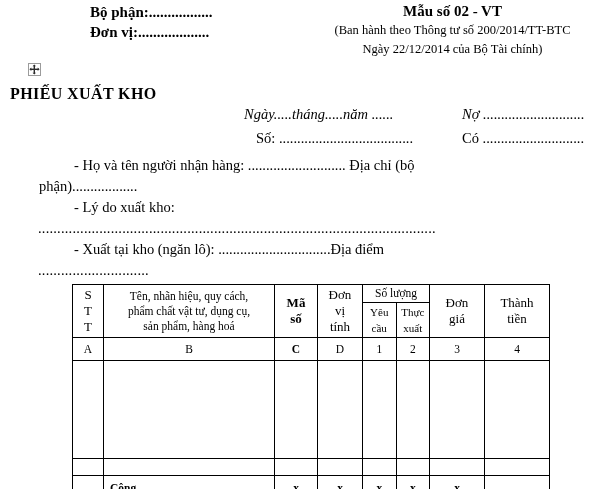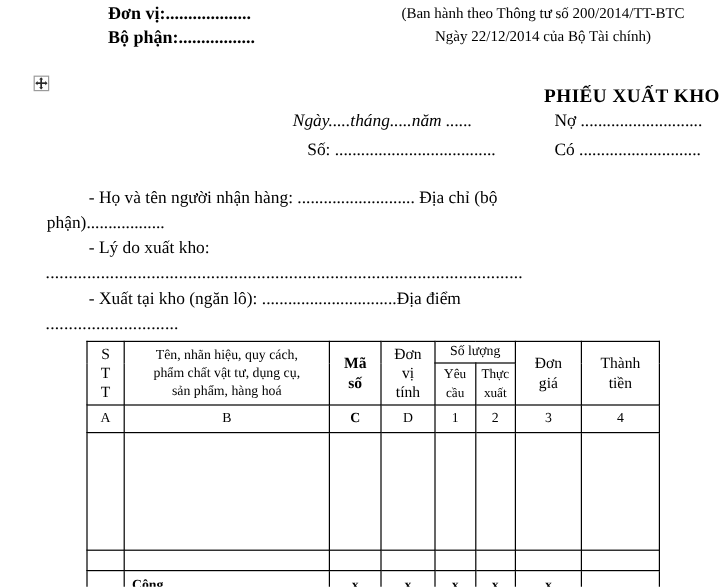--- a/index.html
+++ b/index.html
@@ -72,45 +72,47 @@
   .move-handle svg { display: block; }
 
   
   .title-block {
     position: absolute;
     left: 0;
     top: 72px;
     width: 600px;
   }
   .doc-title {
-    text-align: right;
+    text-align: left;
     font-size: 16px;
     font-weight: bold;
     letter-spacing: 0.4px;
     padding-left: 10px;
+    margin-top: 13px;
   }
   .title-row {
     position: relative;
     height: 21px;
     margin-top: 3px;
   }
   .date-line {
     position: absolute;
     left: 244px;
     top: 0;
     font-size: 14.5px;
     font-style: italic;
     white-space: nowrap;
   }
   .no-line {
     position: absolute;
     left: 462px;
     top: 0;
     font-size: 14.5px;
     white-space: nowrap;
+    font-style: italic;
   }
   .num-line {
     position: absolute;
     left: 256px;
     top: 0;
     font-size: 14.5px;
     white-space: nowrap;
   }
   .co-line {
     position: absolute;
@@ -208,24 +210,25 @@
     font-size: 13px;
   }
 </style>
 </head>
 <body>
 
 <div class="page">
 
   <div class="top-header">
     <div class="unit-block">
+      <div>Bộ phận:.................</div>
       <div>Đơn vị:...................</div>
-      <div>Bộ phận:.................</div>
     </div>
     <div class="form-block">
+      <div class="form-code">Mẫu số 02 - VT</div>
       <div class="form-decree">(Ban hành theo Thông tư số 200/2014/TT-BTC</div>
       <div class="form-date">Ngày 22/12/2014 của Bộ Tài chính)</div>
     </div>
   </div>
 
   <div class="move-handle">
     <svg width="11" height="11" viewBox="0 0 11 11" aria-hidden="true">
       <g fill="#2b2b2b">
         <rect x="4.6" y="1.6" width="1.4" height="7.8"></rect>
         <rect x="1.6" y="4.6" width="7.8" height="1.4"></rect>

